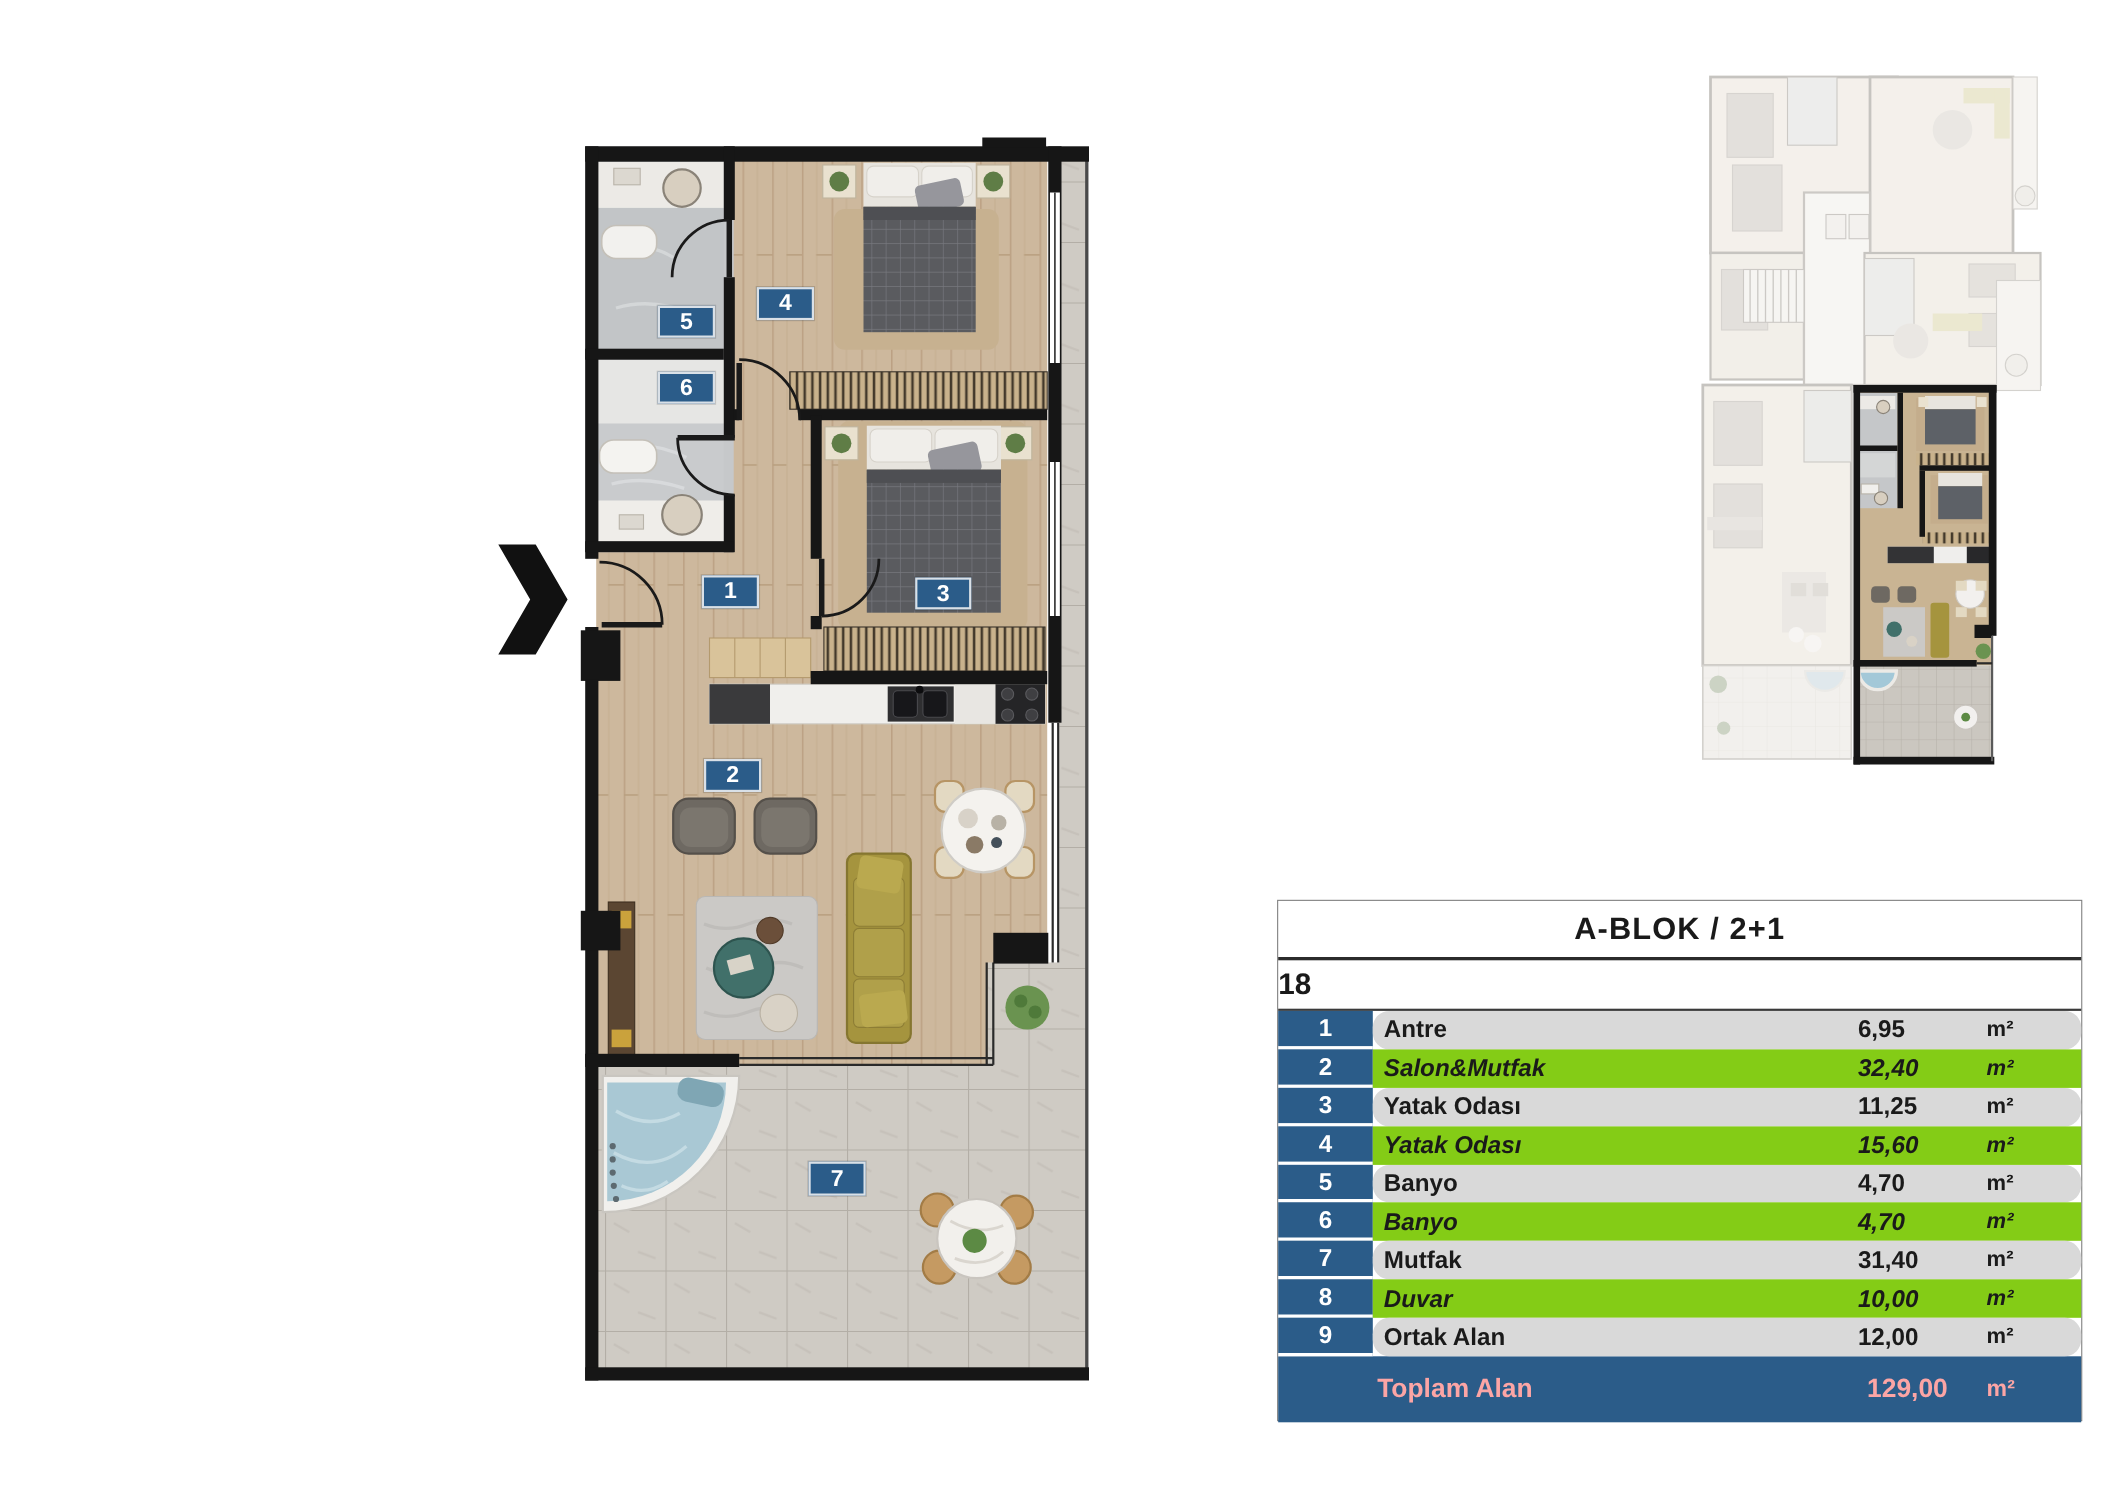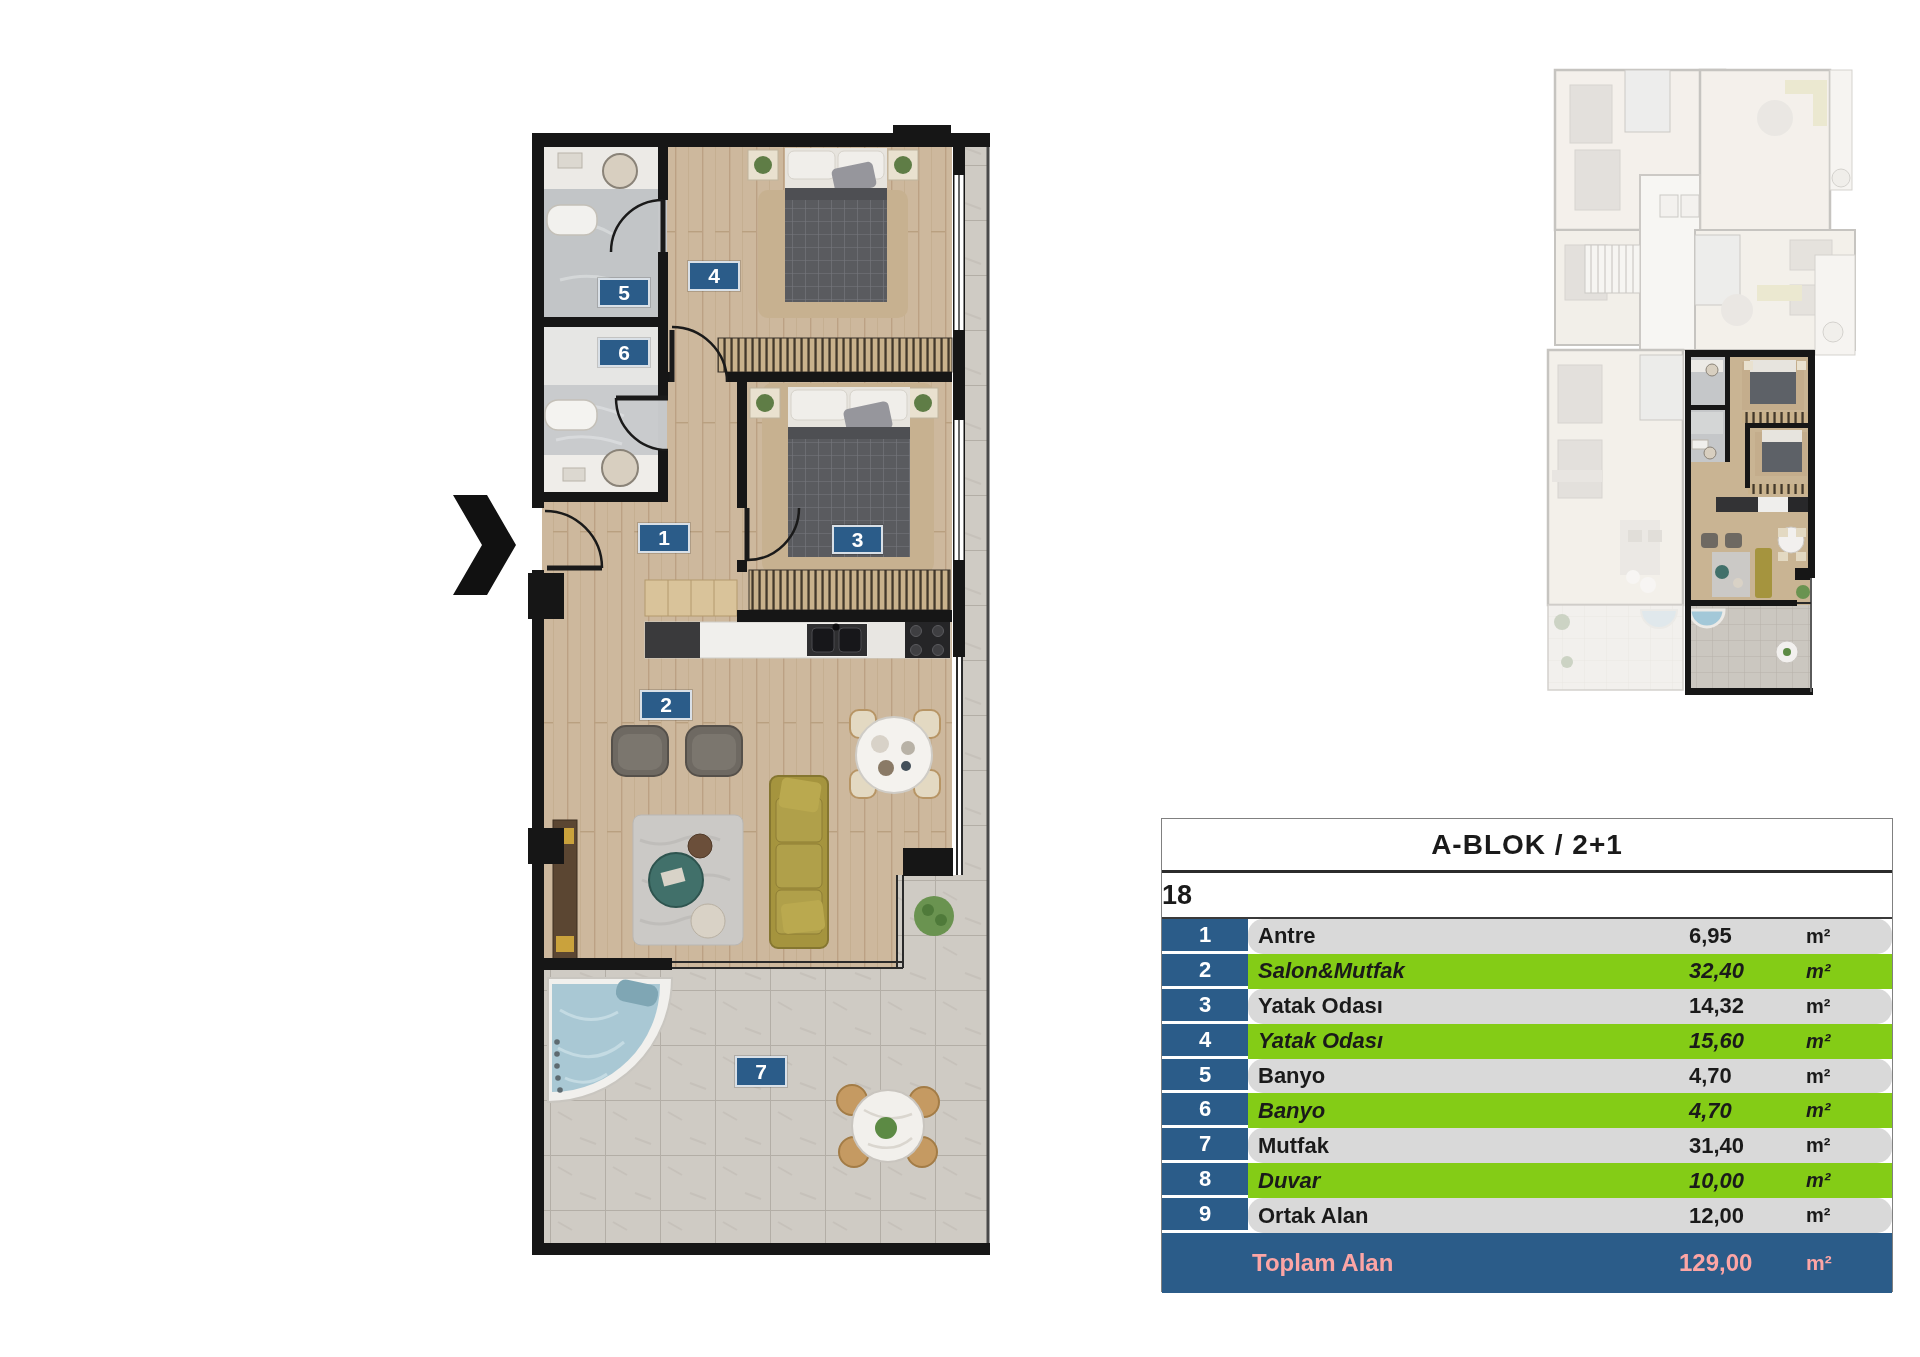--- a/index.html
+++ b/index.html
@@ -28,21 +28,21 @@
   .trow .band{flex:1;display:flex;align-items:center;font-size:22px;}
   .trow.odd .band{background:#d9d9d9;border-radius:15px;}
   .trow.even .band{background:#84cc16;font-style:italic;}
   .trow .label{flex:1;padding-left:10px;}
   .trow .value{width:100px;text-align:left;}
   .trow .gap{width:17px;}
   .trow .unit{width:86px;text-align:left;font-size:20px;}
   #tbl-footer{height:60px;background:#2b5c89;color:#fca5a5;display:flex;
               align-items:center;font-weight:bold;font-size:24px;}
   #tbl-footer .label{flex:1;padding-left:90px;}
-  #tbl-footer .value{width:110px;text-align:left;}
+  #tbl-footer .value{width:110px;text-align:center;}
   #tbl-footer .gap{width:17px;}
   #tbl-footer .unit{width:86px;font-size:21px;}
 </style>
 </head>
 <body>
 
 <svg id="plan-svg" viewBox="0 0 1920 1357">
   <defs>
     <pattern id="wood" patternUnits="userSpaceOnUse" width="27" height="300">
       <rect width="27" height="300" fill="#cdb89d"></rect>
@@ -399,21 +399,21 @@
           <div class="label">Salon&amp;Mutfak</div>
           <div class="value">32,40</div>
           <div class="gap"></div>
           <div class="unit">m²</div>
         </div>
     </div>
     <div class="trow odd">
       <div class="num">3</div>
       <div class="band">
           <div class="label">Yatak Odası</div>
-          <div class="value">14,32</div>
+          <div class="value">11,25</div>
           <div class="gap"></div>
           <div class="unit">m²</div>
         </div>
     </div>
     <div class="trow even">
       <div class="num">4</div>
       <div class="band">
           <div class="label">Yatak Odası</div>
           <div class="value">15,60</div>
           <div class="gap"></div>

